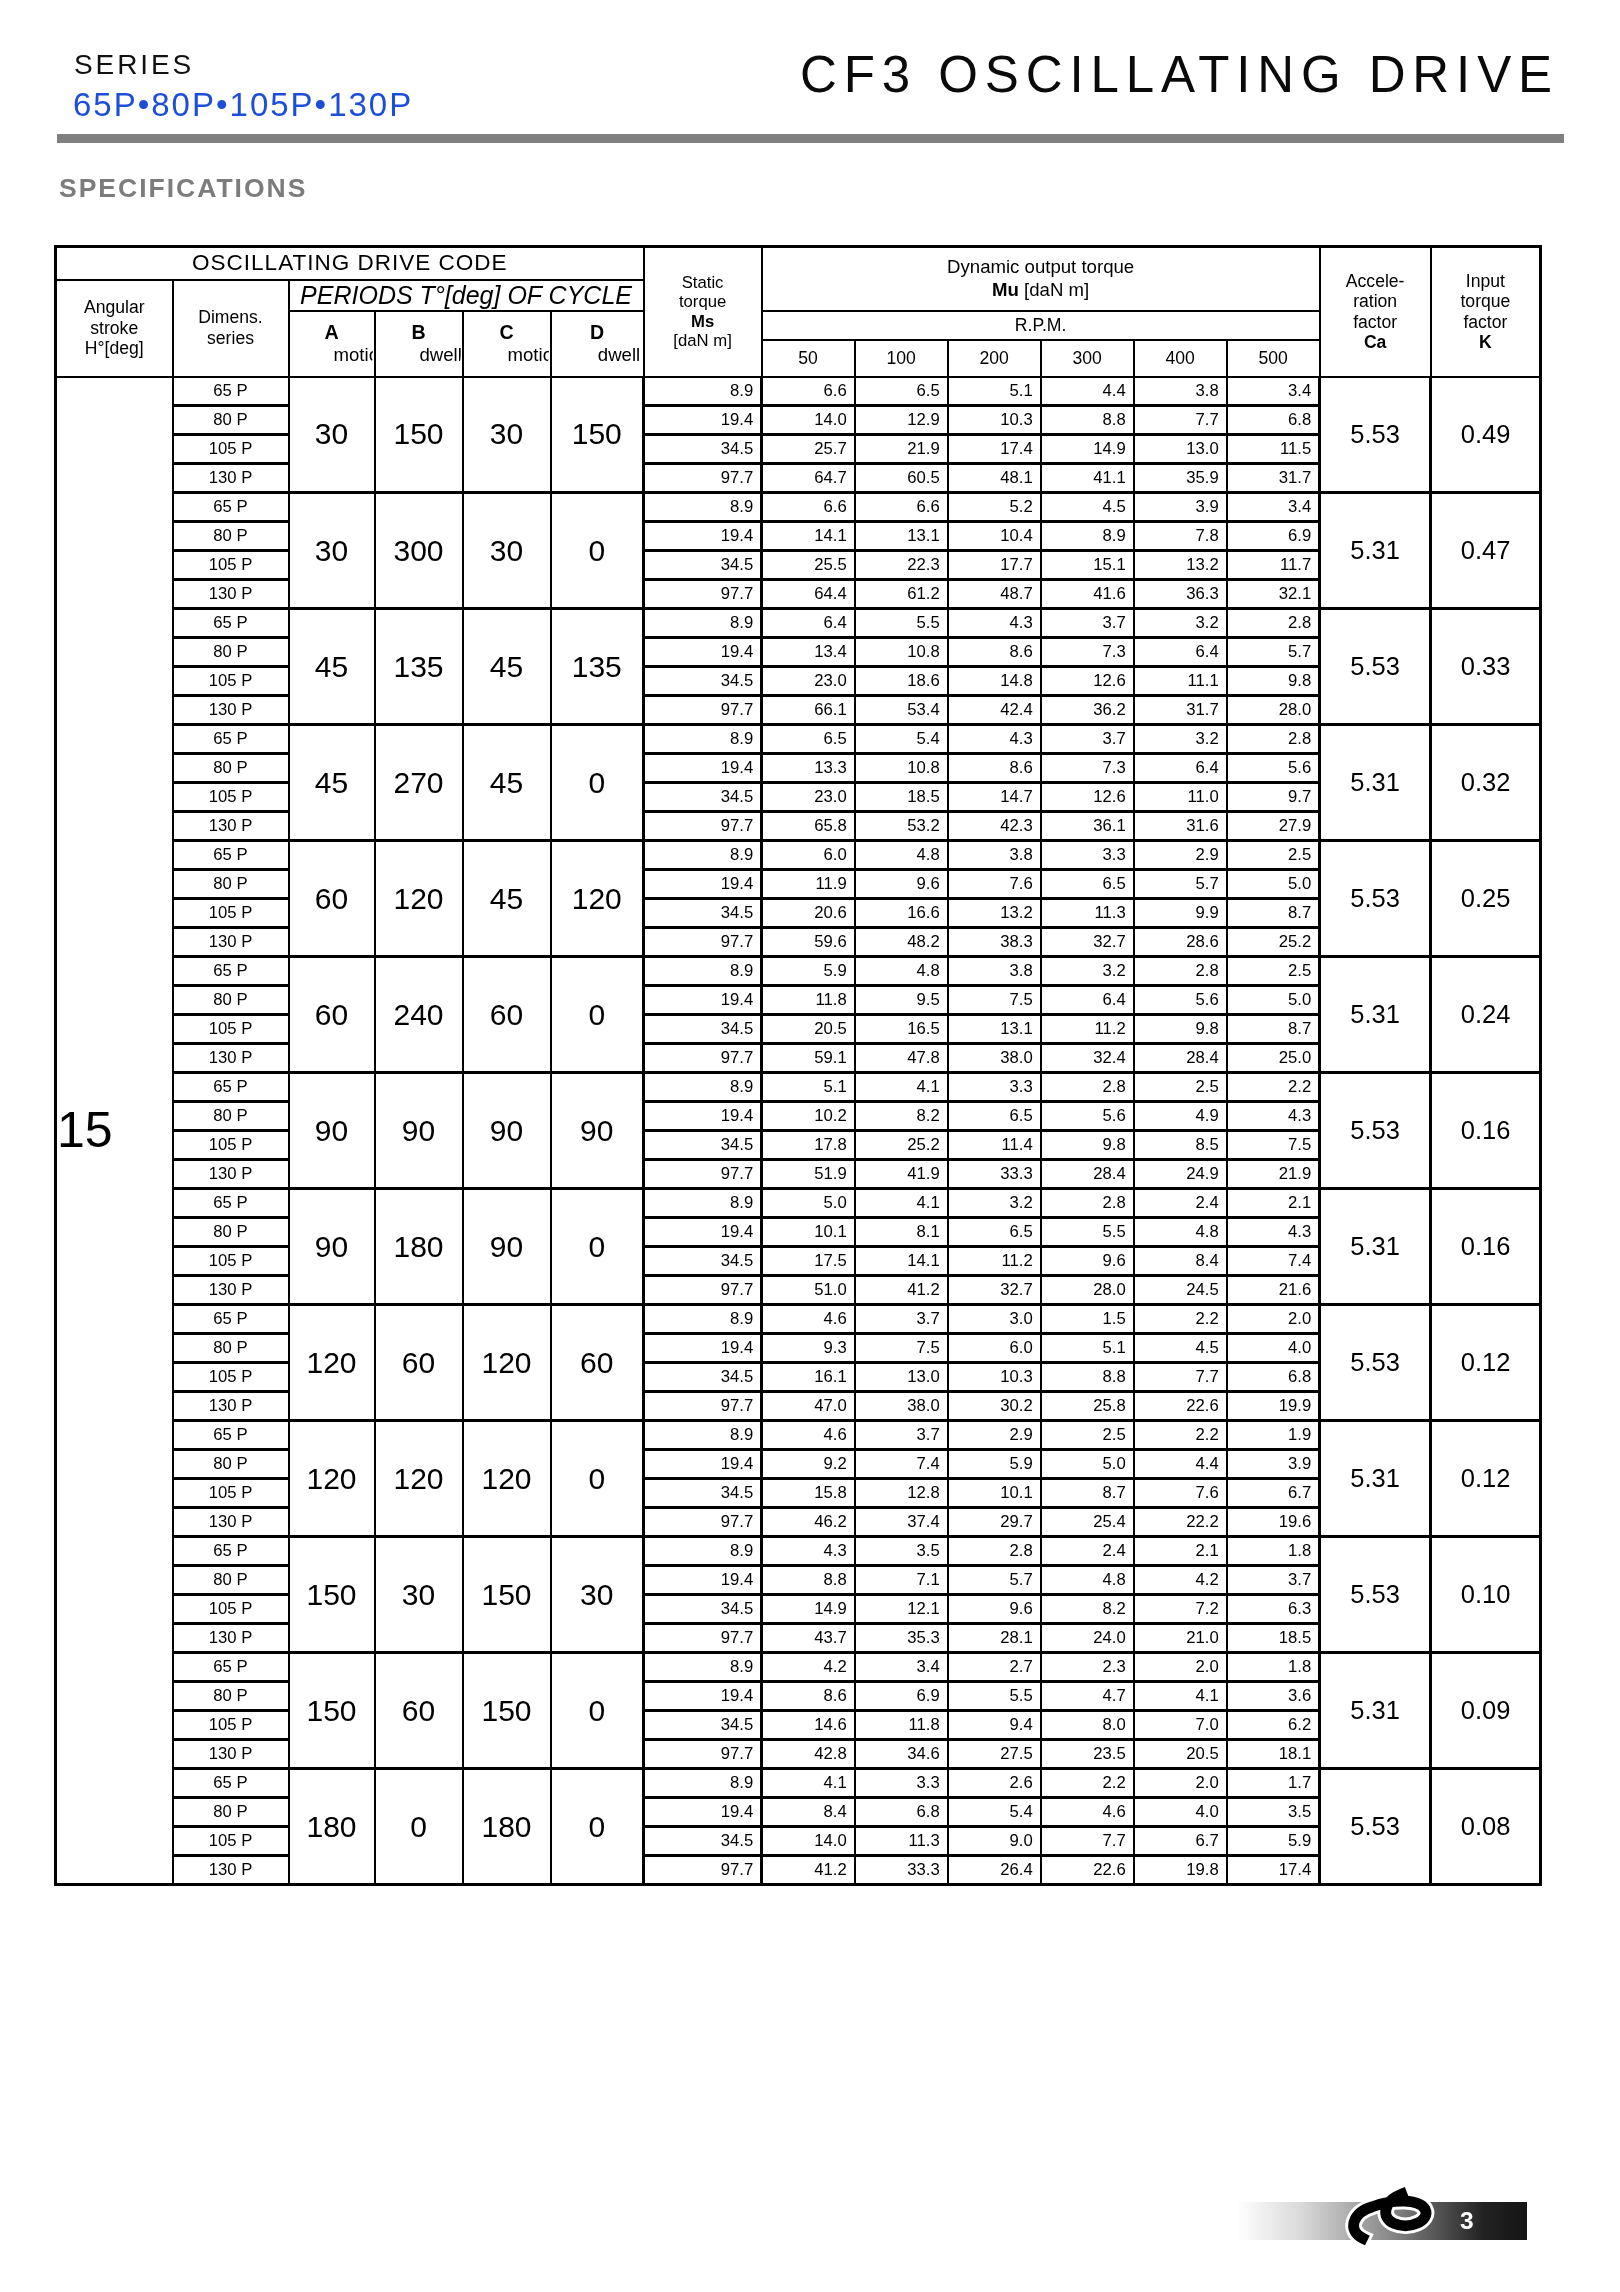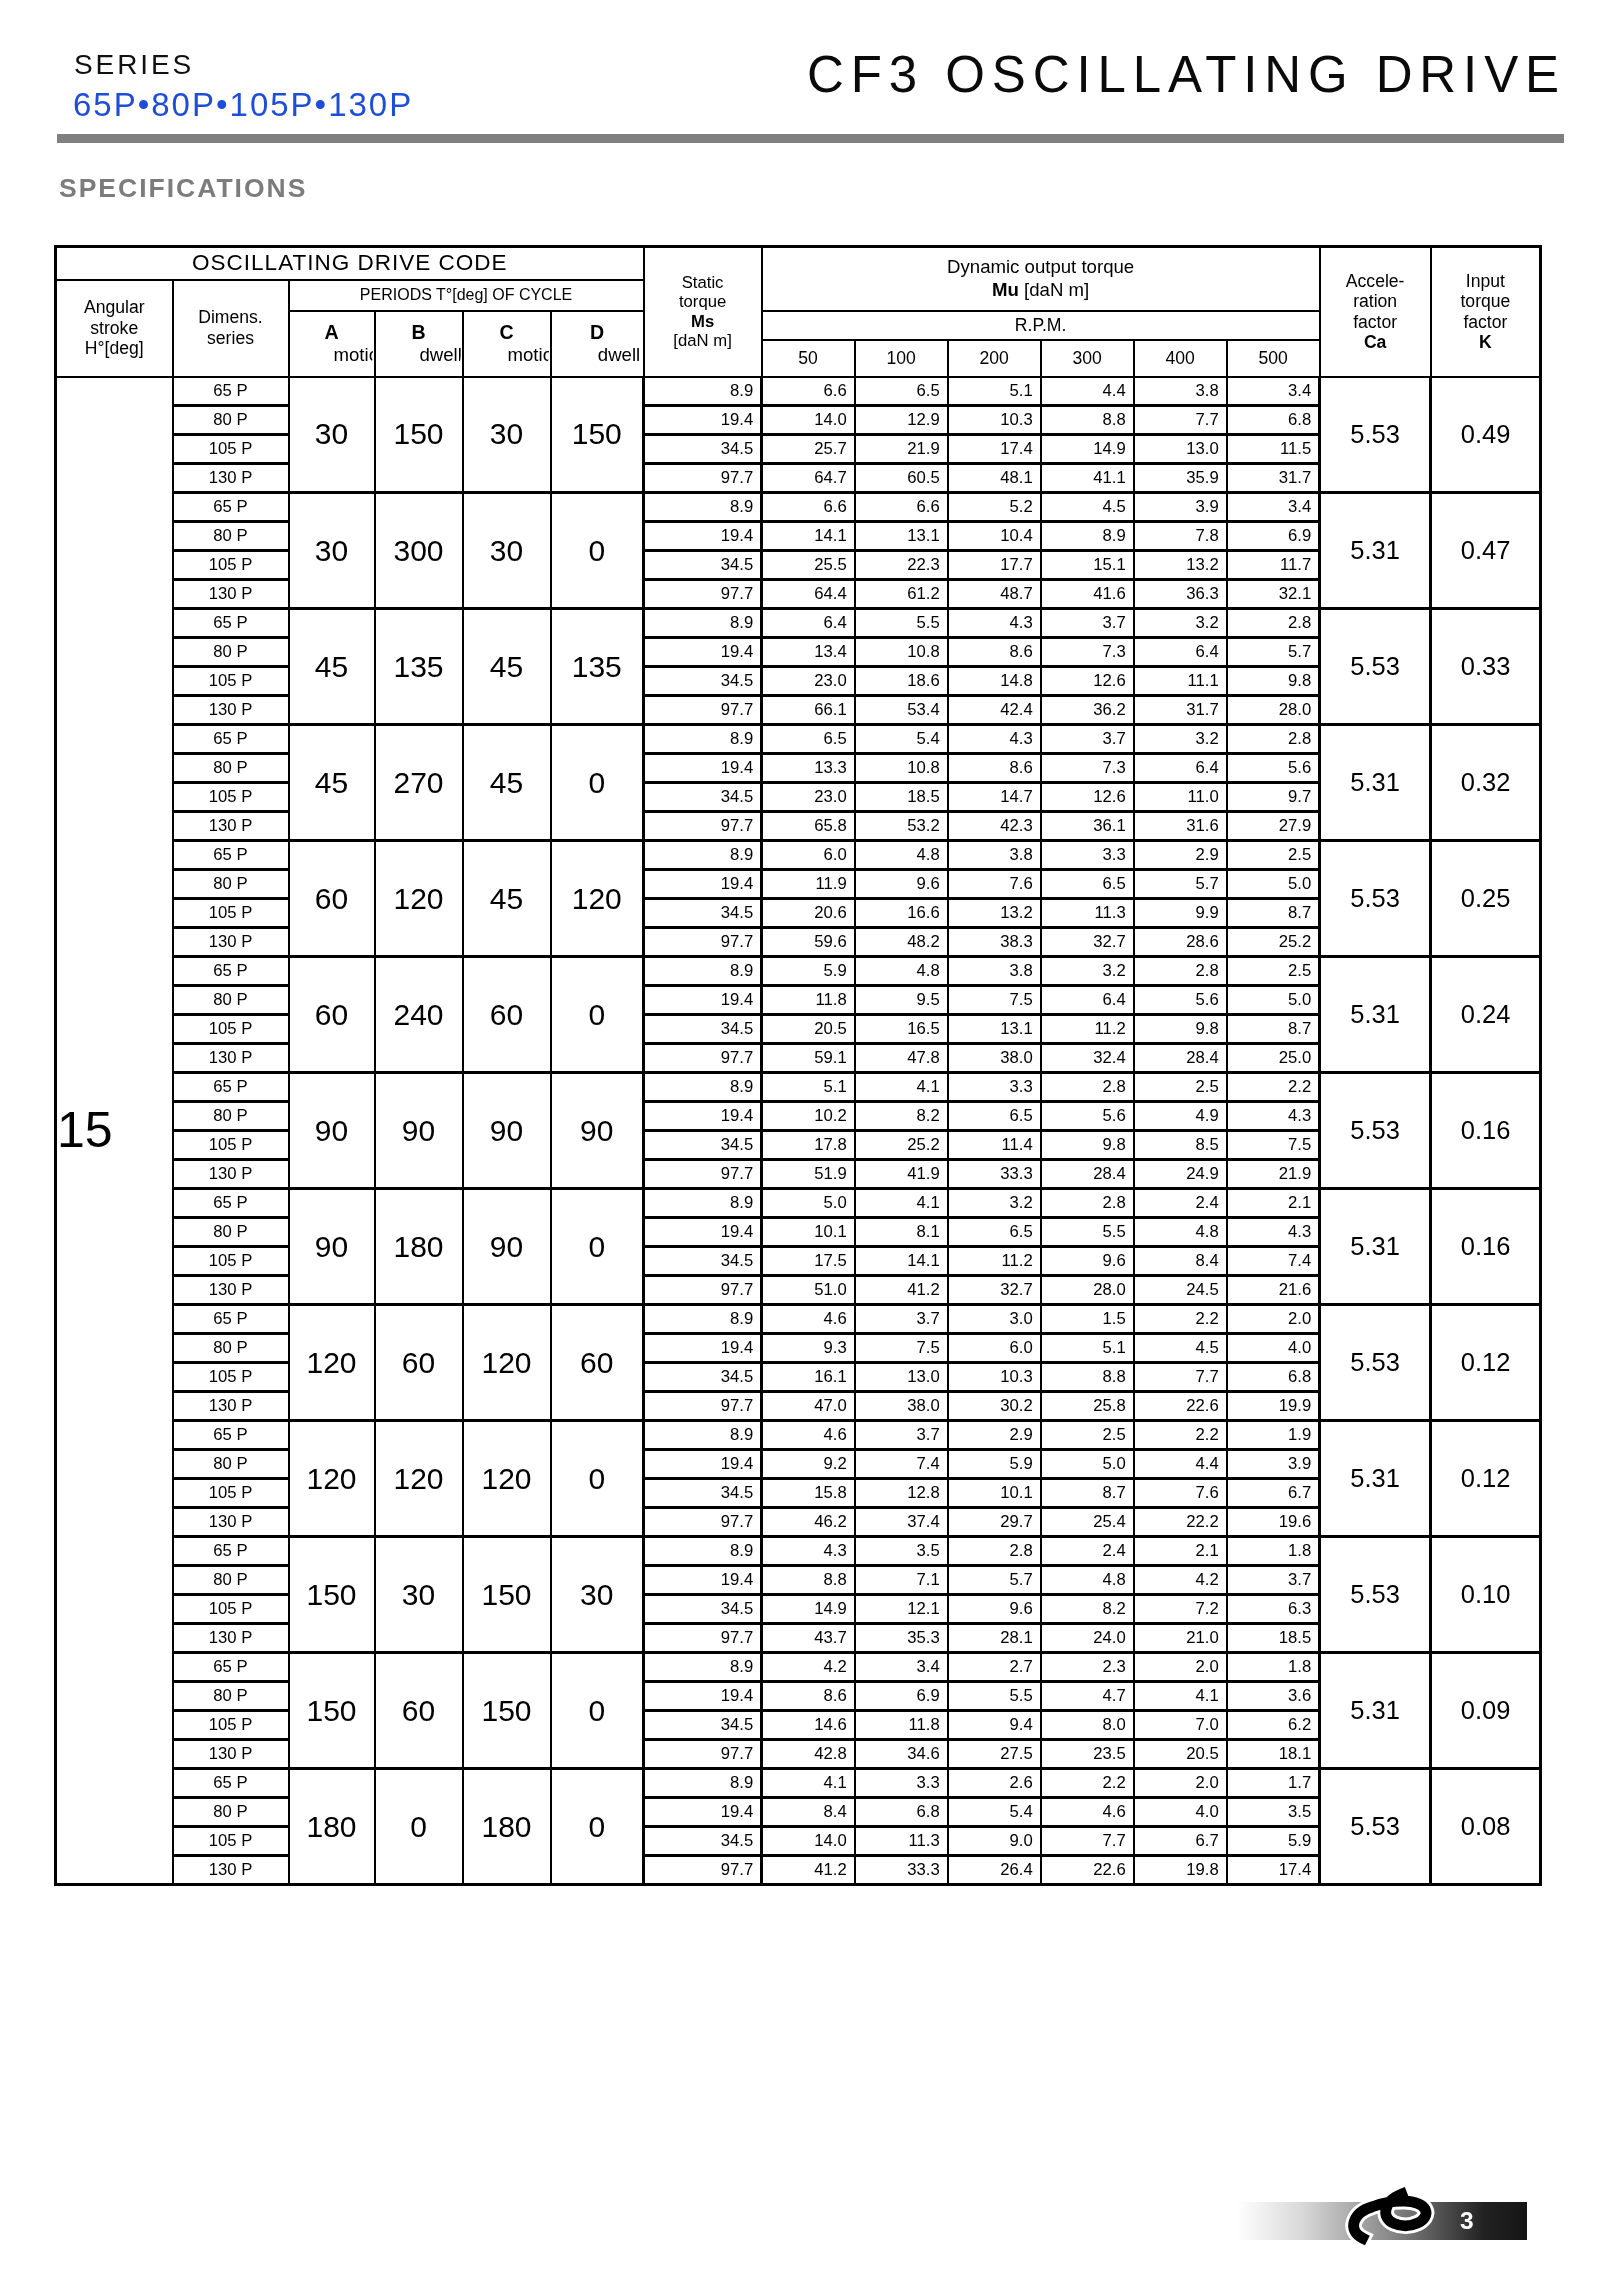--- a/index.html
+++ b/index.html
@@ -4,39 +4,39 @@
 <style>
   html,body { margin:0; padding:0; background:#e9e9e9; }
   .page {
     position:relative; width:1620px; height:2293px; margin:0 auto;
     background:#ffffff; overflow:hidden;
     font-family:"Liberation Sans","DejaVu Sans",sans-serif; color:#000;
   }
   
   .series-label { position:absolute; left:74px; top:49px; font-size:28px; letter-spacing:2.9px; color:#111; }
   .series-models { position:absolute; left:73px; top:86px; font-size:33px; letter-spacing:2px; color:#1d4ed8; }
-  .doc-title { position:absolute; right:54px; top:45px; font-size:51px; letter-spacing:6.9px; white-space:nowrap; color:#0a0a0a; }
+  .doc-title { position:absolute; right:61px; top:45px; font-size:51px; letter-spacing:6.9px; white-space:nowrap; color:#0a0a0a; }
   .gray-rule { position:absolute; left:57px; top:134px; width:1507px; height:8.8px; background:#7f7f7f; }
   .section-heading { position:absolute; left:59px; top:173px; font-size:26.5px; font-weight:bold; letter-spacing:2px; color:#7c7c7c; }
 
   
   table.spec {
     position:absolute; left:54px; top:245px; width:1485px;
     border-collapse:collapse; table-layout:fixed;
     border:3.9px solid #000;
   }
   .spec th, .spec td { border:2px solid #000; padding:0; overflow:hidden; white-space:nowrap; }
   .spec th { font-weight:normal; text-align:center; vertical-align:middle; }
   .spec td { vertical-align:middle; }
 
   
   .hc-code  { font-size:22.5px; letter-spacing:1px; border-bottom:2.9px solid #000; }
   .hc-ang   { font-size:17.6px; text-align:left; padding-left:4.9px; line-height:20.6px; }
   .hc-dim   { font-size:17.6px; line-height:20.6px; }
-  .hc-per   { font-size:16px; }
+  .hc-per   { font-size:25px;font-style:italic; }
   .hc-abcd .l { font-size:19.6px; font-weight:bold; line-height:23.5px; }
   .hc-abcd .t { font-size:18.6px; line-height:21.6px;padding-left:44px; }
   .hc-static { font-size:16.7px; line-height:19.6px; }
   .hc-dyn   { font-size:18.6px; line-height:22.5px; }
   .hc-rpm   { font-size:17.6px; }
   .hc-rpmv  { font-size:17.6px; }
   .hc-fac   { font-size:17.6px; line-height:20.6px; }
   .b { font-weight:bold; }
   .hbot { border-bottom:3.9px solid #000;border-radius:22px; }
   .vthick { border-left:3.9px solid #000; }

